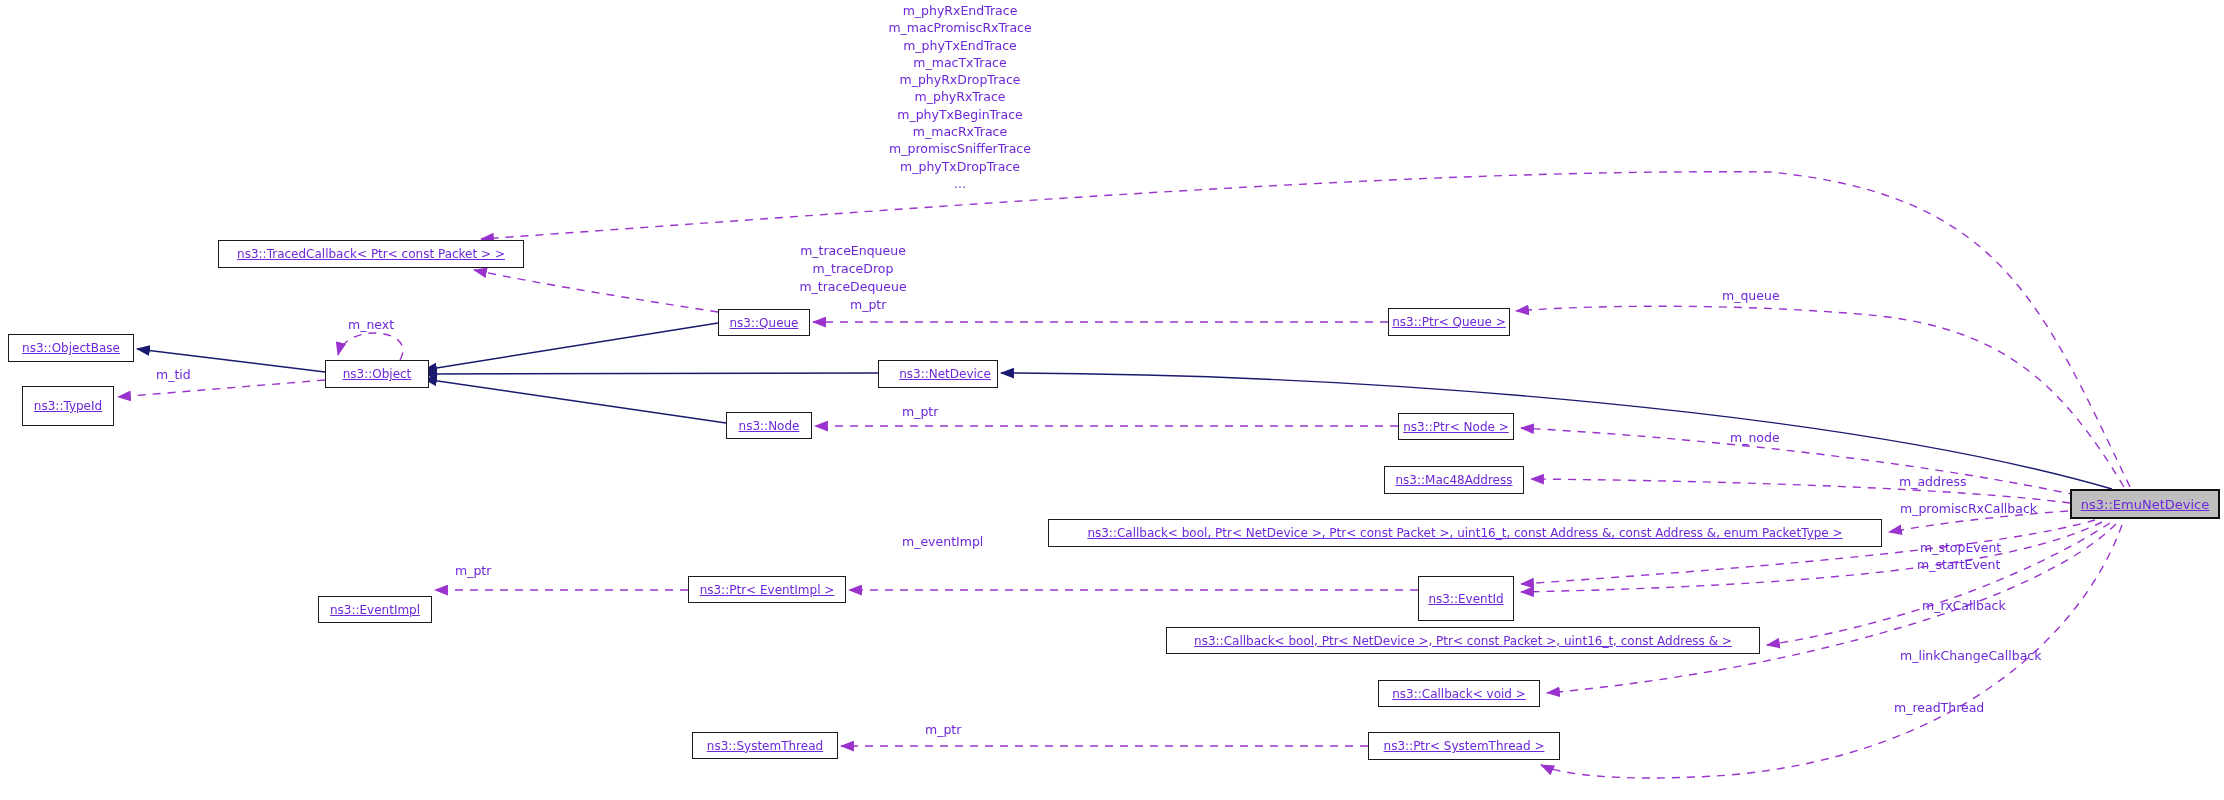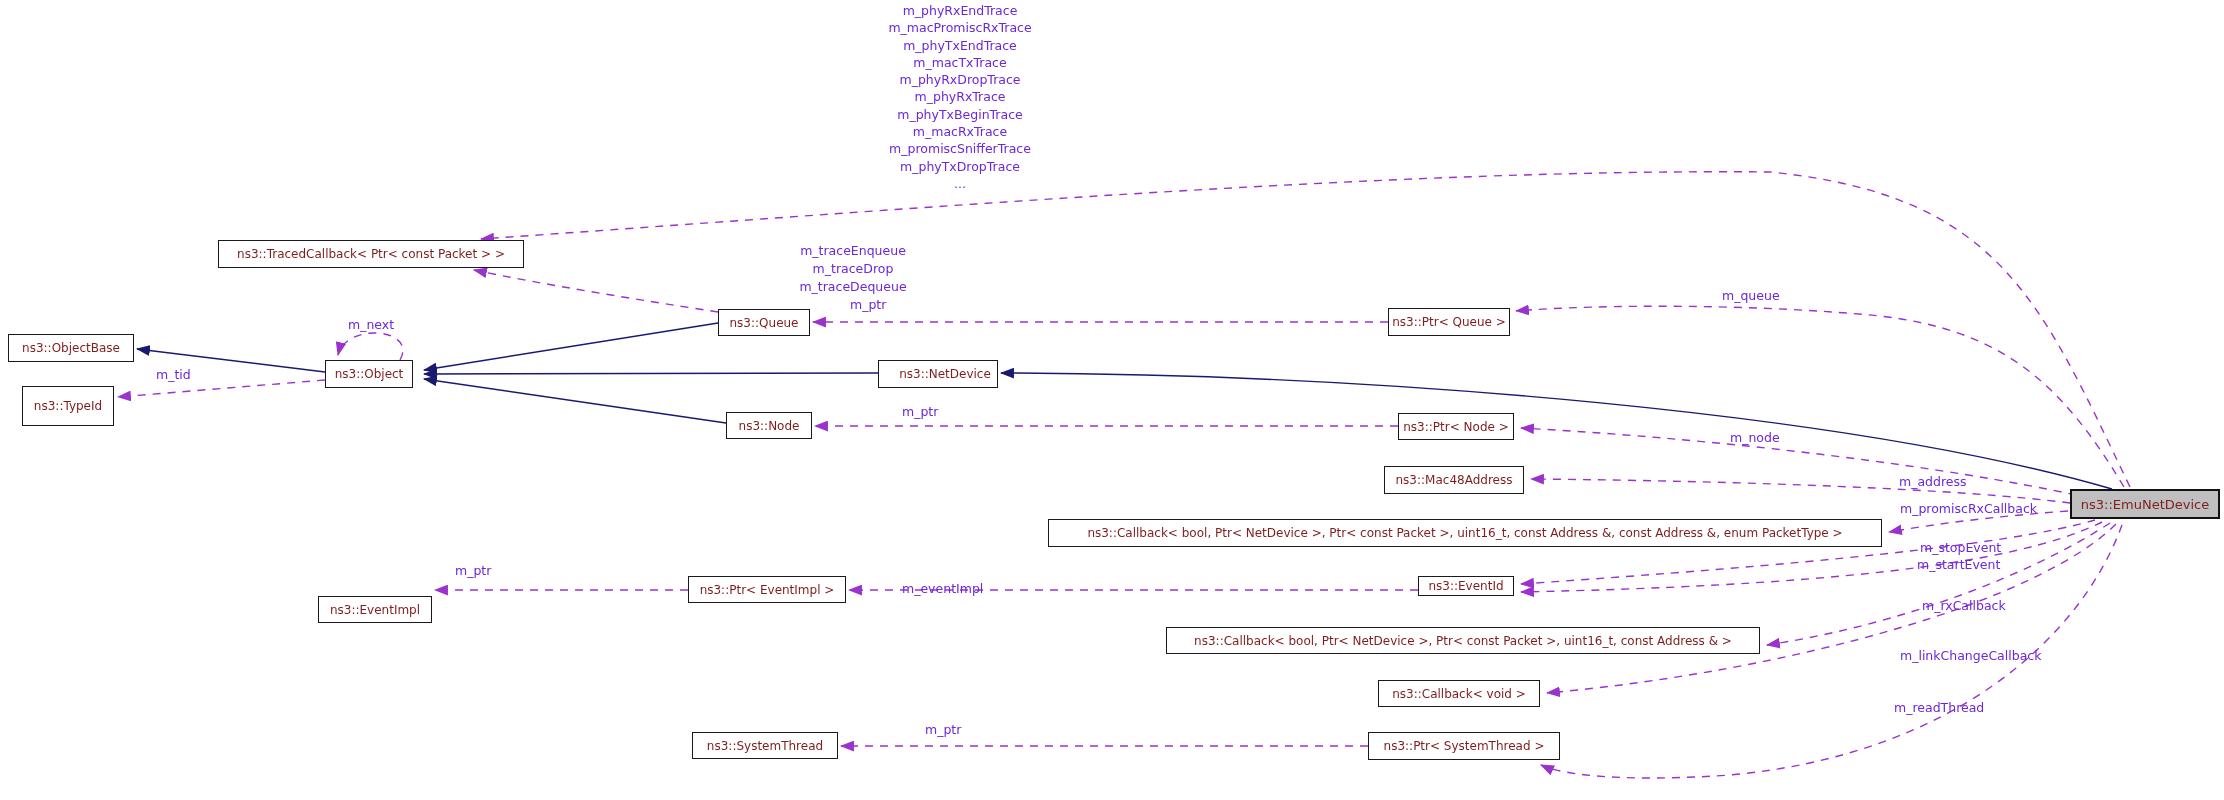--- a/index.html
+++ b/index.html
@@ -4,28 +4,29 @@
 <style>
   html,body{margin:0;padding:0;background:#ffffff;}
   body{font-family:"DejaVu Sans","Liberation Sans",sans-serif;}
   .stage{position:relative;width:2224px;height:800px;background:#ffffff;overflow:hidden;}
   .edges{position:absolute;left:0;top:0;width:2224px;height:800px;pointer-events:none;}
   .node{
     position:absolute;
     box-sizing:border-box;
     background:#ffffff;
     border:1.5px solid #1a1a1a;
-    color:#7f1d1d;
+    color:#6d28d9;
     font-size:12px;
     line-height:1;
     display:flex;
     align-items:center;
     justify-content:center;
     white-space:nowrap;
     padding:0 6px;
+    text-decoration:underline;
   }
   .node.main{
     background:#bfbfbf;
     border:2.5px solid #111111;
     font-size:13px;
   }
   .elabel{
     position:absolute;
     color:#6d28d9;
     font-size:12.5px;
@@ -77,31 +78,31 @@
       <path d="M 2102,522 C 2010,568 1800,586 1521,592" marker-end="url(#arr-purple)"></path>
       <path d="M 2110,523 C 2030,575 1900,625 1767,645" marker-end="url(#arr-purple)"></path>
       <path d="M 2116,524 C 2040,600 1800,670 1547,693" marker-end="url(#arr-purple)"></path>
       <path d="M 2122,525 C 2080,640 1950,755 1730,775 C 1630,782 1565,776 1541,765" marker-end="url(#arr-purple)"></path>
     </g>
   </svg>
 
   <div class="node" style="left:218px;top:240px;width:306px;height:28px;">ns3::TracedCallback&lt; Ptr&lt; const Packet &gt; &gt;</div>
   <div class="node" style="left:8px;top:334px;width:126px;height:28px;">ns3::ObjectBase</div>
   <div class="node" style="left:22px;top:386px;width:92px;height:40px;">ns3::TypeId</div>
-  <div class="node" style="left:325px;top:360px;width:88px;height:28px;">ns3::Object</div>
+  <div class="node" style="left:325px;top:360px;width:104px;height:28px;">ns3::Object</div>
   <div class="node" style="left:718px;top:309px;width:92px;height:27px;">ns3::Queue</div>
   <div class="node" style="left:878px;top:360px;width:120px;height:28px;padding-left:20px;">ns3::NetDevice</div>
   <div class="node" style="left:726px;top:412px;width:86px;height:27px;">ns3::Node</div>
   <div class="node" style="left:1388px;top:308px;width:122px;height:28px;">ns3::Ptr&lt; Queue &gt;</div>
   <div class="node" style="left:1398px;top:413px;width:116px;height:27px;">ns3::Ptr&lt; Node &gt;</div>
   <div class="node" style="left:1384px;top:466px;width:140px;height:28px;">ns3::Mac48Address</div>
   <div class="node" style="left:1048px;top:519px;width:834px;height:28px;">ns3::Callback&lt; bool, Ptr&lt; NetDevice &gt;, Ptr&lt; const Packet &gt;, uint16_t, const Address &amp;, const Address &amp;, enum PacketType &gt;</div>
   <div class="node" style="left:318px;top:596px;width:114px;height:27px;">ns3::EventImpl</div>
   <div class="node" style="left:688px;top:576px;width:158px;height:27px;">ns3::Ptr&lt; EventImpl &gt;</div>
-  <div class="node" style="left:1418px;top:576px;width:96px;height:20px;">ns3::EventId</div>
+  <div class="node" style="left:1418px;top:576px;width:96px;height:45px;">ns3::EventId</div>
   <div class="node" style="left:1166px;top:627px;width:594px;height:27px;">ns3::Callback&lt; bool, Ptr&lt; NetDevice &gt;, Ptr&lt; const Packet &gt;, uint16_t, const Address &amp; &gt;</div>
   <div class="node" style="left:1378px;top:680px;width:162px;height:27px;">ns3::Callback&lt; void &gt;</div>
   <div class="node" style="left:692px;top:732px;width:146px;height:27px;">ns3::SystemThread</div>
   <div class="node" style="left:1368px;top:732px;width:192px;height:28px;">ns3::Ptr&lt; SystemThread &gt;</div>
   <div class="node main" style="left:2070px;top:489px;width:150px;height:30px;">ns3::EmuNetDevice</div>
 
   <div class="elabel block toplist" style="left:800px;top:2px;width:320px;">m_phyRxEndTrace
 m_macPromiscRxTrace
 m_phyTxEndTrace
 m_macTxTrace
@@ -113,21 +114,21 @@
 m_phyTxDropTrace
 ...</div>
   <div class="elabel block tracelist" style="left:753px;top:242px;width:200px;">m_traceEnqueue
 m_traceDrop
 m_traceDequeue</div>
   <div class="elabel" style="left:348px;top:317px;">m_next</div>
   <div class="elabel" style="left:156px;top:367px;">m_tid</div>
   <div class="elabel" style="left:850px;top:297px;">m_ptr</div>
   <div class="elabel" style="left:902px;top:404px;">m_ptr</div>
   <div class="elabel" style="left:455px;top:563px;">m_ptr</div>
-  <div class="elabel" style="left:902px;top:581px;">m_eventImpl</div>
+  <div class="elabel" style="left:902px;top:534px;">m_eventImpl</div>
   <div class="elabel" style="left:925px;top:722px;">m_ptr</div>
   <div class="elabel" style="left:1722px;top:288px;">m_queue</div>
   <div class="elabel" style="left:1730px;top:430px;">m_node</div>
   <div class="elabel" style="left:1899px;top:474px;">m_address</div>
   <div class="elabel" style="left:1900px;top:501px;">m_promiscRxCallback</div>
   <div class="elabel" style="left:1920px;top:540px;">m_stopEvent</div>
   <div class="elabel" style="left:1917px;top:557px;">m_startEvent</div>
   <div class="elabel" style="left:1922px;top:598px;">m_rxCallback</div>
   <div class="elabel" style="left:1900px;top:648px;">m_linkChangeCallback</div>
   <div class="elabel" style="left:1894px;top:700px;">m_readThread</div>

